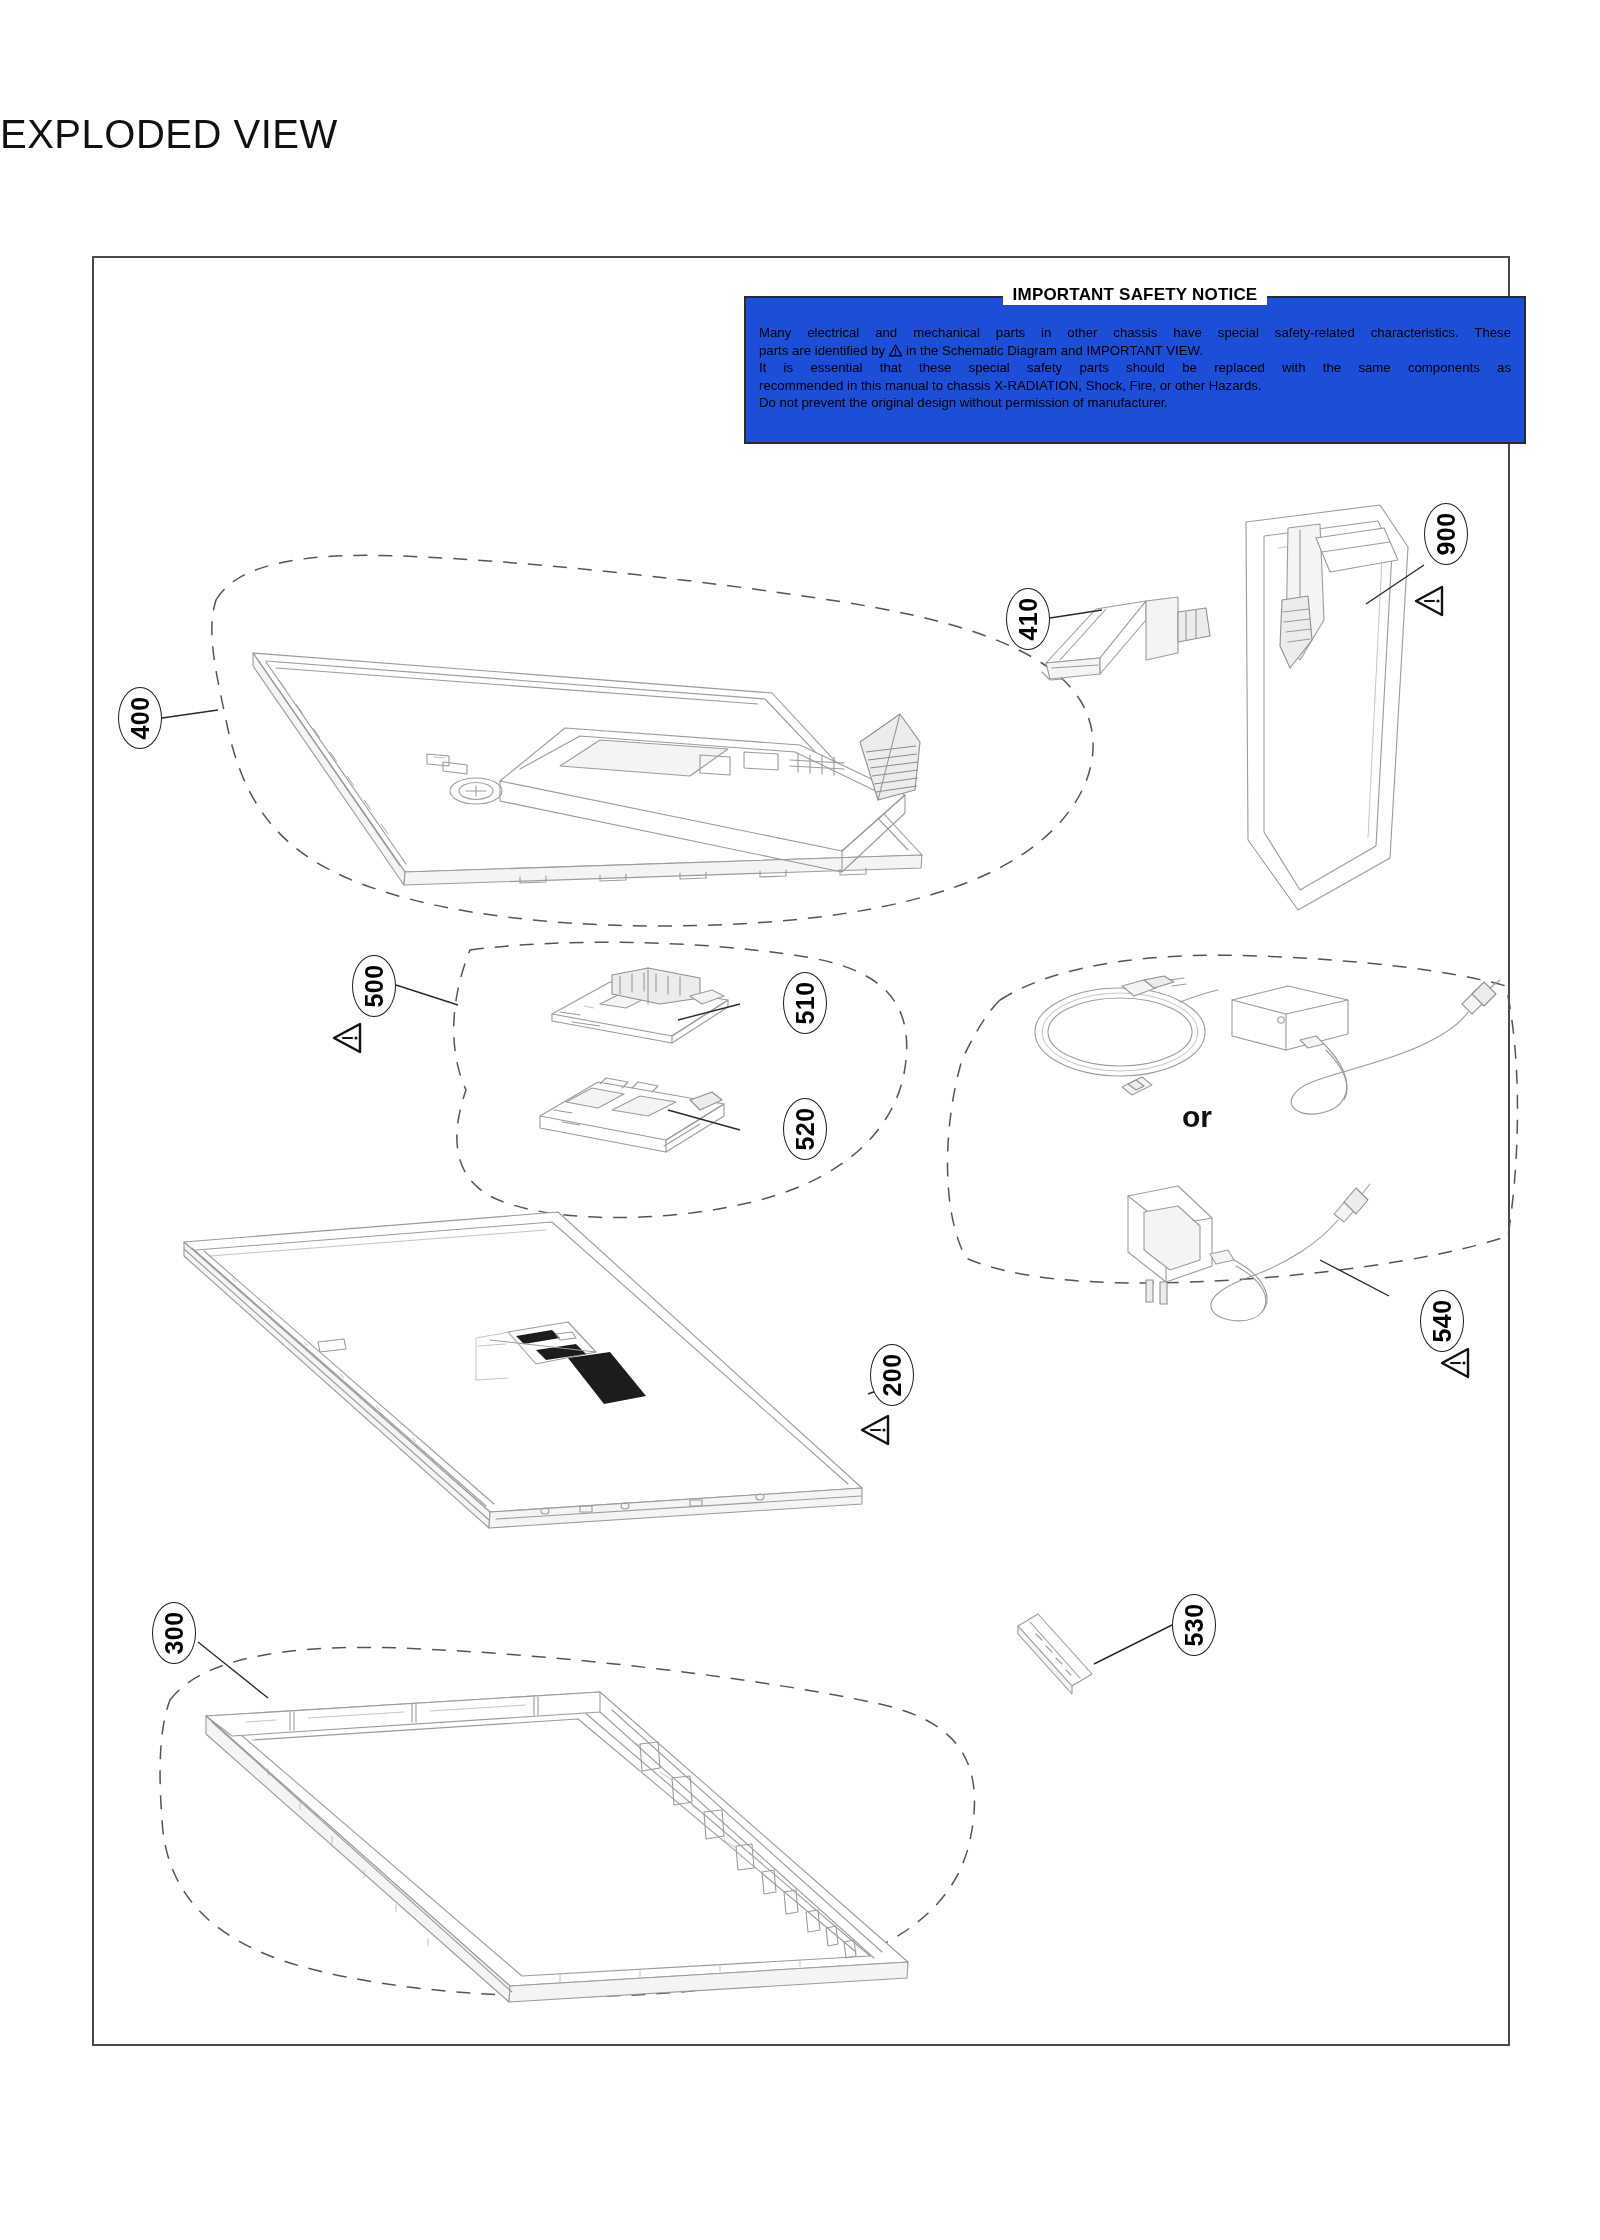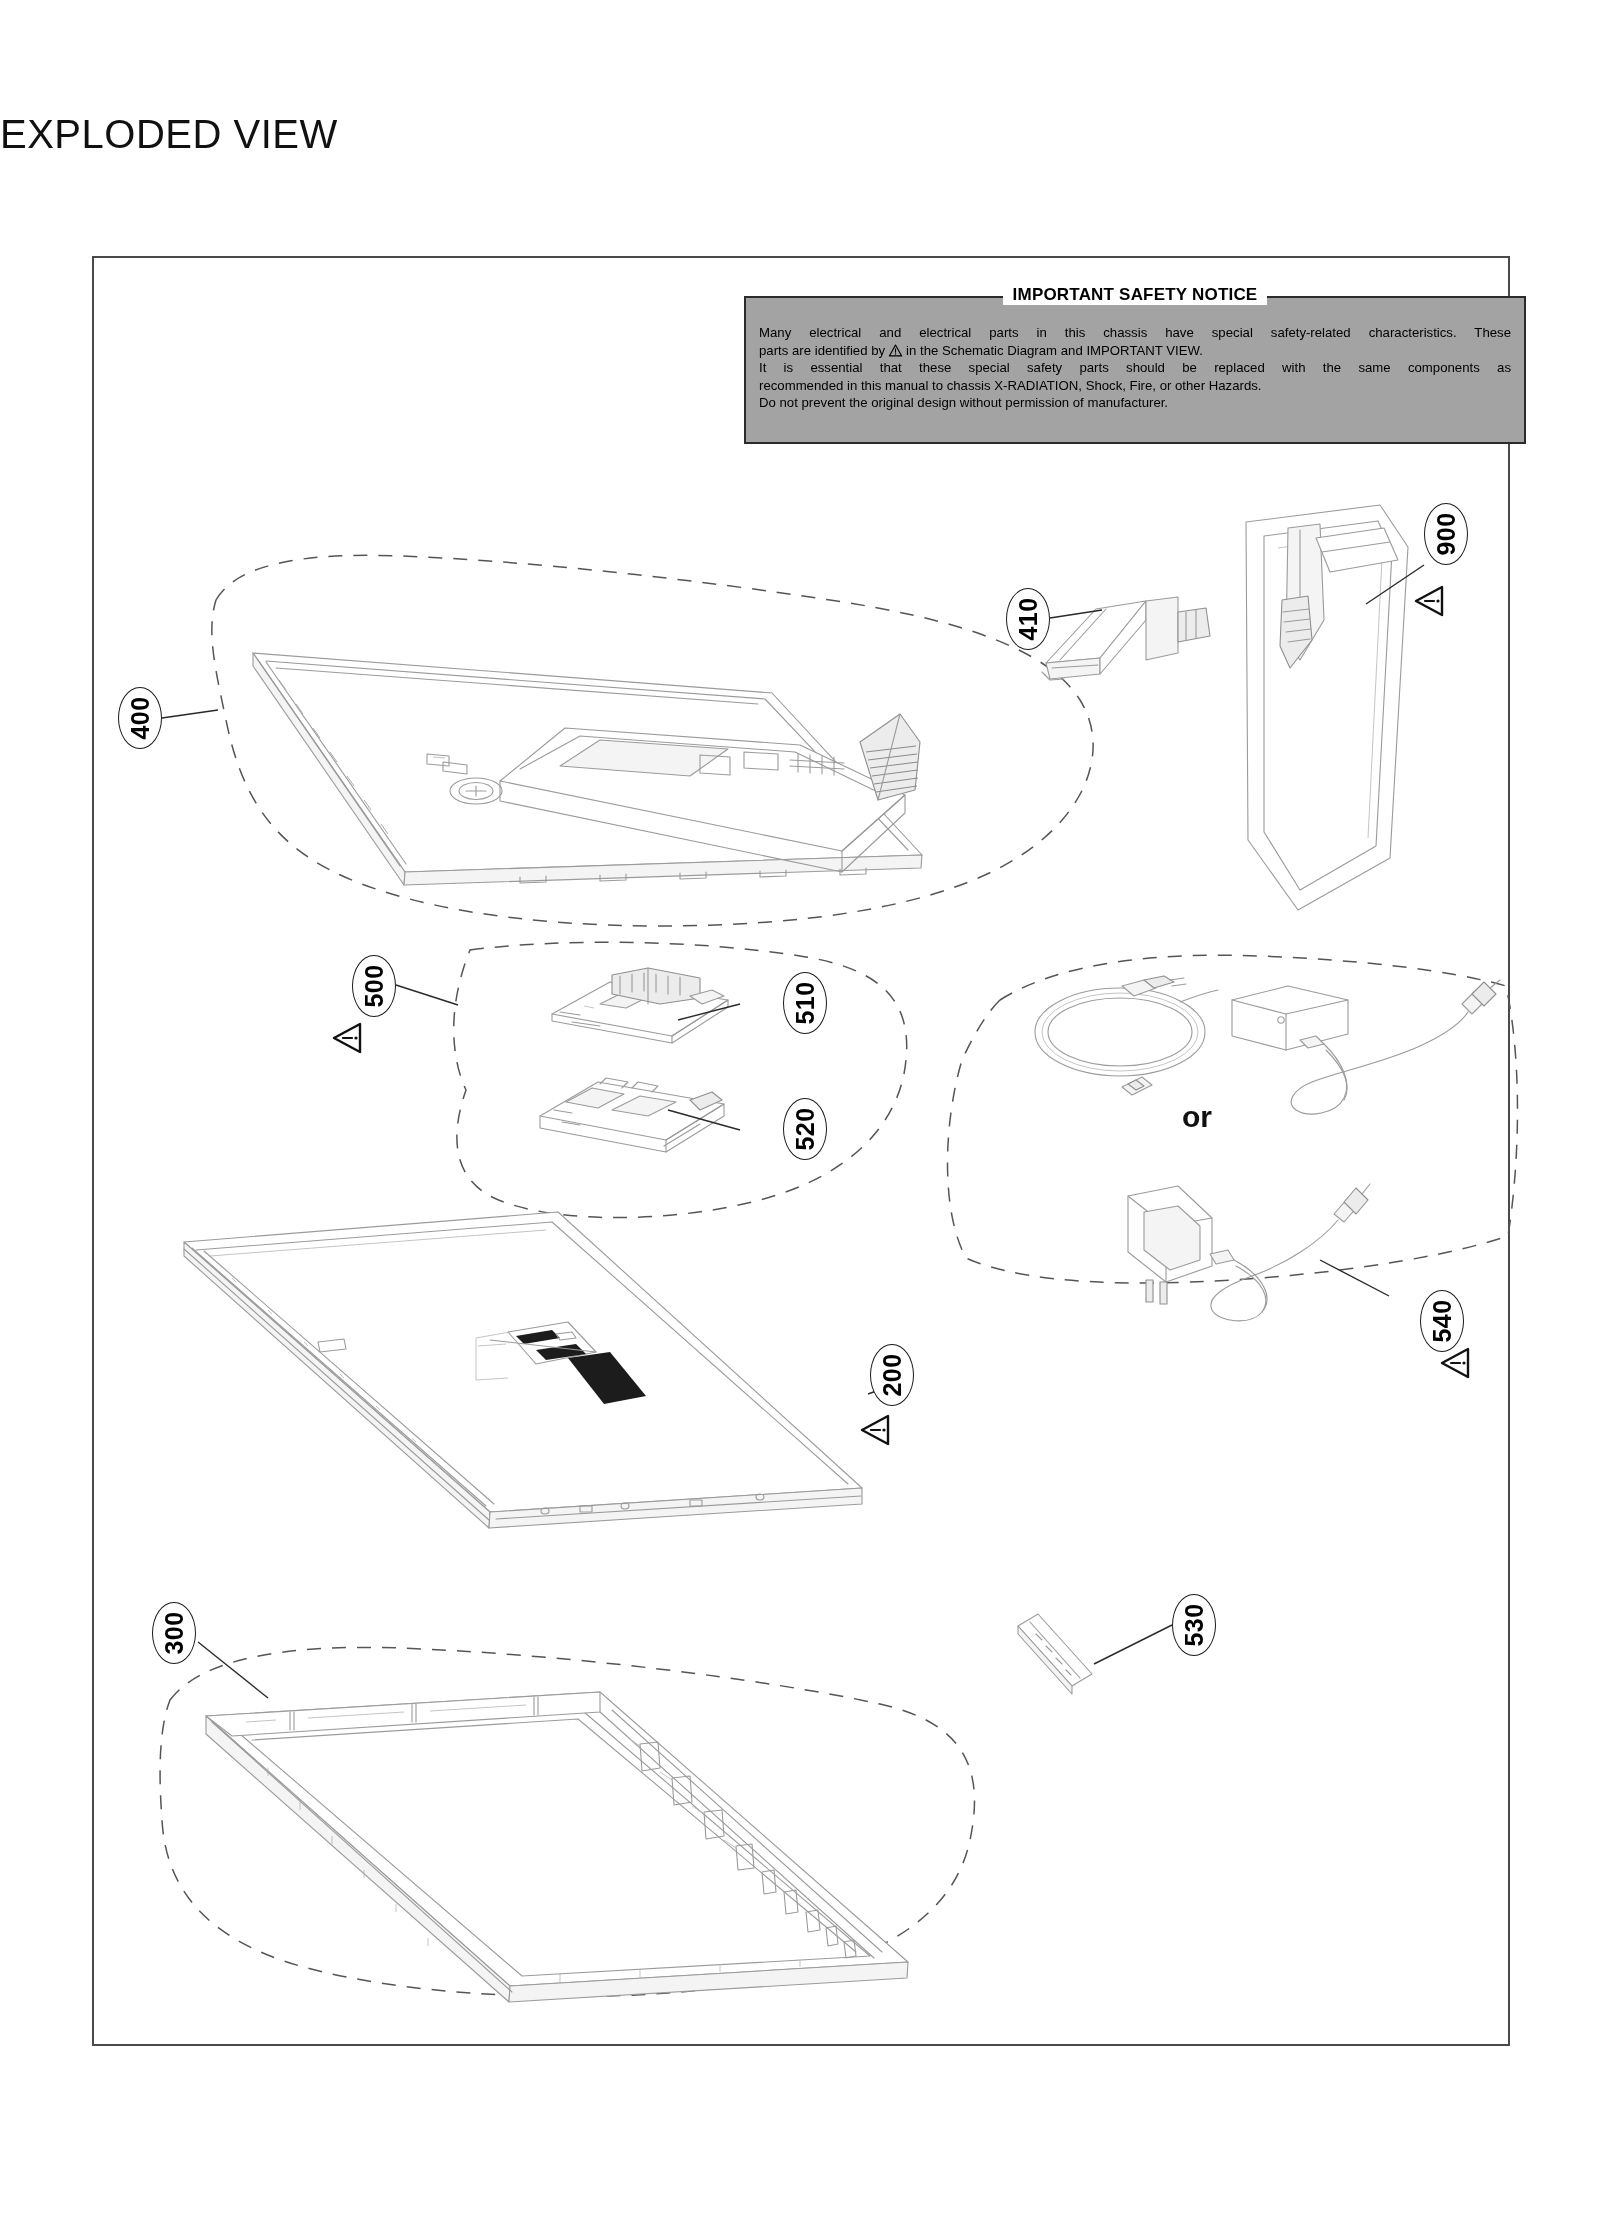--- a/index.html
+++ b/index.html
@@ -42,21 +42,21 @@
 
   
   #safety-notice {
     position: absolute;
     left: 744px;
     top: 296px;
     width: 782px;
     height: 148px;
     border: 2px solid #2b2b2b;
     box-sizing: border-box;
-    background: #a3a3a3;
+    background: #1d4ed8;
   }
   #safety-title-wrap {
     position: absolute;
     top: -13px;
     left: 0;
     width: 100%;
     text-align: center;
     pointer-events: none;
   }
   #safety-title {
@@ -506,21 +506,21 @@
     <path d="M 868 1394 L 912 1378"></path>
     <path d="M 198 1642 L 268 1698"></path>
   </g>
 </svg>
 
 <div id="safety-notice">
   <div id="safety-title-wrap">
     <span id="safety-title">IMPORTANT SAFETY NOTICE</span>
   </div>
   <div id="safety-body">
-    <span class="sn-just">Many electrical and electrical parts in this chassis have special safety-related characteristics. These</span>
+    <span class="sn-just">Many electrical and mechanical parts in other chassis have special safety-related characteristics. These</span>
     <span class="sn-line"><span>parts are identified by</span><svg class="inline-warn" viewBox="0 0 20 18">
         <path d="M10 1.5 L18.5 16.5 L1.5 16.5 Z" fill="none" stroke="#000" stroke-width="1.6" stroke-linejoin="round"></path>
         <path d="M10 6.5 L10 11.5" stroke="#000" stroke-width="1.5" stroke-linecap="round"></path>
         <circle cx="10" cy="13.8" r="0.95" fill="#000"></circle>
       </svg><span>in the Schematic Diagram and IMPORTANT VIEW.</span></span>
     <span class="sn-just">It is essential that these special safety parts should be replaced with the same components as</span>
     <span class="sn-line">recommended in this manual to chassis X-RADIATION, Shock, Fire, or other Hazards.</span>
     <span class="sn-line">Do not prevent the original design without permission of manufacturer.</span>
   </div>
 </div>

